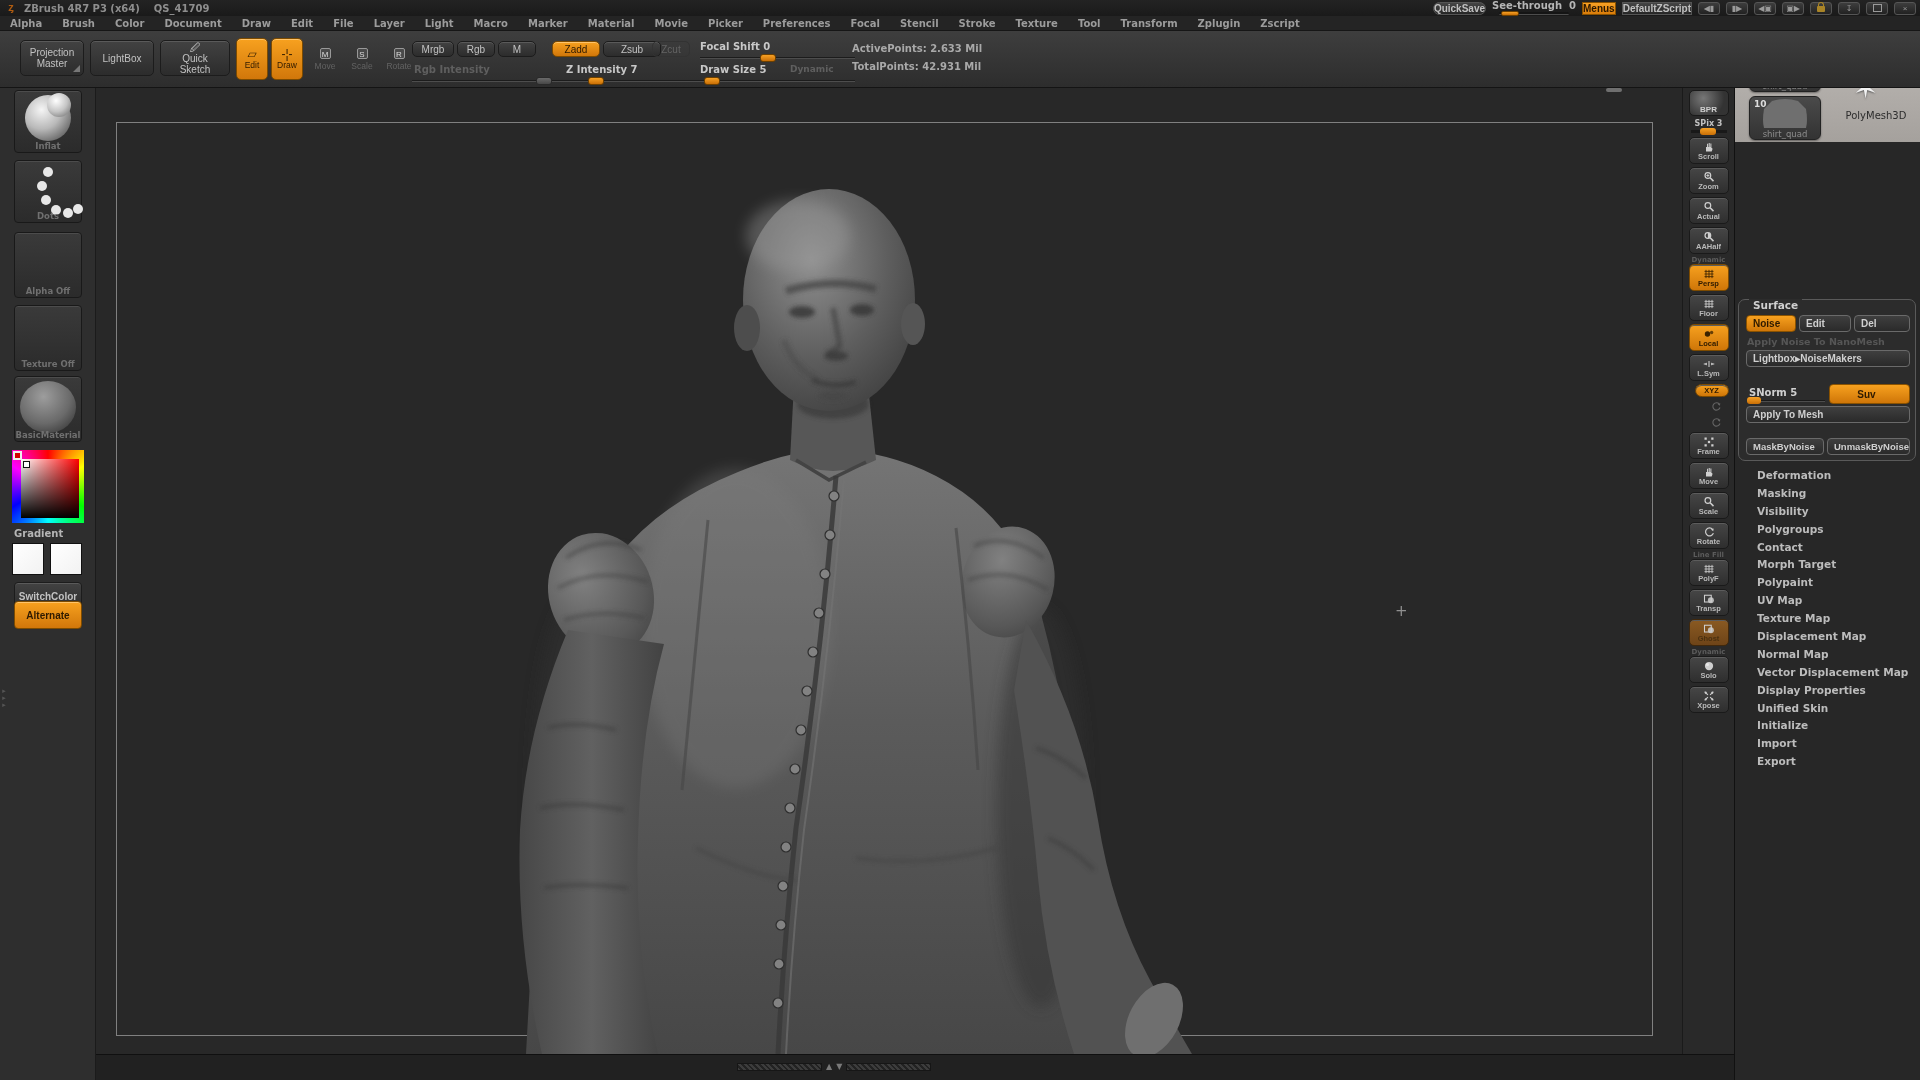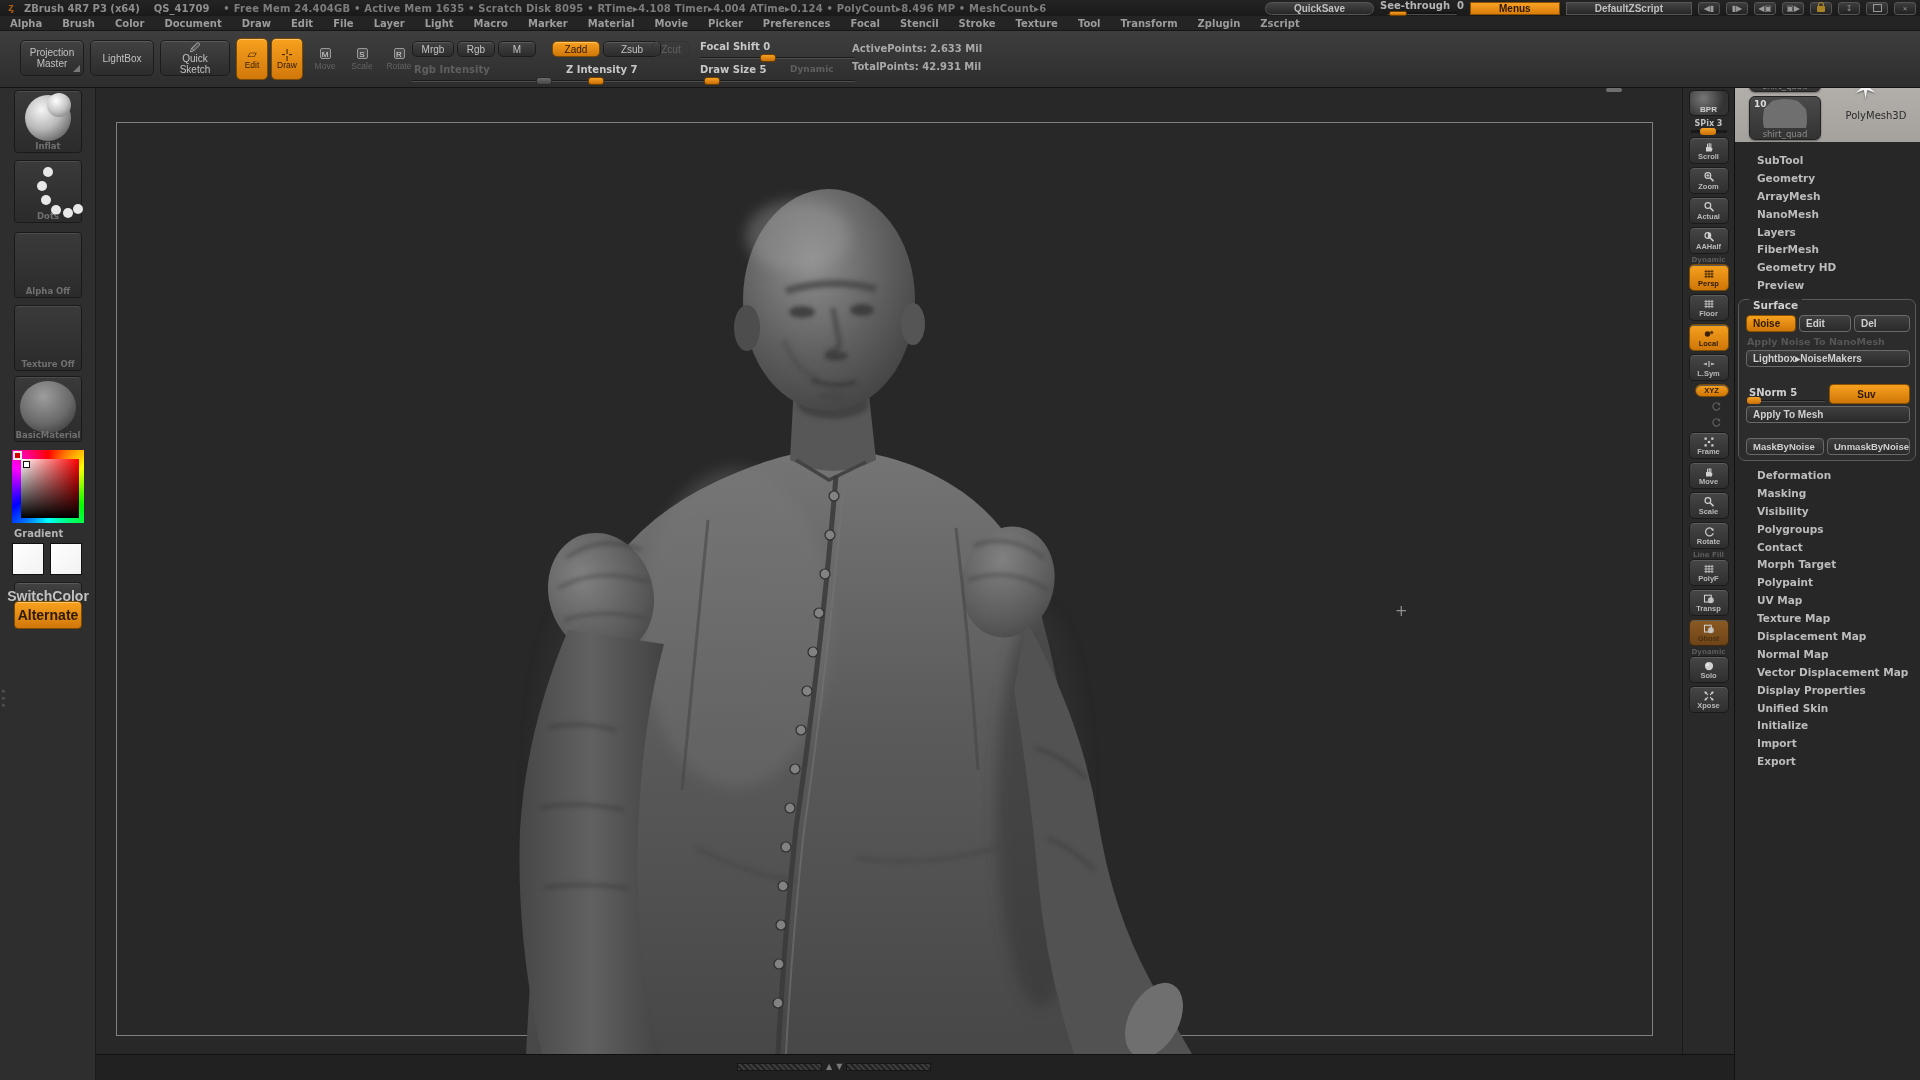--- a/index.html
+++ b/index.html
@@ -6,21 +6,21 @@
   #app{position:relative;width:1920px;height:1080px;overflow:hidden;background:#262626;}
 
   
   .titlebar{position:absolute;left:0;top:0;width:1920px;height:16px;background:linear-gradient(#232323,#1a1a1a);
     display:flex;align-items:center;font-size:10px;font-weight:bold;color:#8e8e8e;white-space:nowrap;z-index:30}
   .tb-logo{width:14px;height:14px;margin:0 6px 0 4px;color:#b05c10;font-size:11px;line-height:14px;text-align:center}
   .tb-seg{margin-right:14px}
   .tb-stats{color:#7d7d7d;letter-spacing:.2px}
   .tb-right{margin-left:auto;display:flex;align-items:center;gap:6px;padding-right:4px}
   .tb-btn{background:linear-gradient(#454545,#262626);border:1px solid #555;border-radius:9px;color:#c0c0c0;
-    font-size:10px;font-weight:bold;padding:0 28px;height:13px;line-height:12px}
+    font-size:10px;font-weight:bold;padding:0 0;height:13px;line-height:12px}
   .tb-btn.flat{border-radius:0}
   .tb-btn.orange{background:linear-gradient(#f7a125,#d97c0a);color:#2c1800;border-color:#8a5200}
   .tb-see{display:flex;flex-direction:column;align-items:center;color:#b5b5b5;font-size:10px;line-height:10px}
   .tb-see .trk{width:70px;height:3px;background:#151515;border-radius:2px;position:relative;margin-top:1px}
   .tb-see .hd{position:absolute;left:2px;top:-1px;width:18px;height:5px;border-radius:2px;background:linear-gradient(#f7a125,#c96f06)}
   .winbtn{width:22px;height:13px;background:linear-gradient(#3d3d3d,#222);border:1px solid #555;border-radius:3px;
     color:#9a9a9a;font-size:8px;line-height:12px;text-align:center;padding:0}
   .lockbody{display:inline-block;width:8px;height:6px;background:#a98427;border-radius:1px;position:relative;top:1px}
   .lockbody:before{content:"";position:absolute;left:1px;top:-4px;width:4px;height:4px;border:1.5px solid #a98427;border-bottom:none;border-radius:3px 3px 0 0}
   .restsq{display:inline-block;width:7px;height:6px;border:1px solid #9a9a9a;position:relative;top:1px}
@@ -50,21 +50,21 @@
 
   
   .lshelf{position:absolute;left:0;top:88px;width:96px;height:992px;background:#2e2e2e;border-right:1px solid #1b1b1b;z-index:20}
   .thumb{position:absolute;left:14px;width:68px;background:linear-gradient(#3a3a3a,#2b2b2b);border:1px solid #191919;
     border-radius:4px;box-shadow:inset 0 1px 0 #4c4c4c}
   .thumb .cap{position:absolute;bottom:1px;left:0;width:100%;text-align:center;font-size:8.5px;color:#707070;font-weight:bold}
   .sphere{position:absolute;border-radius:50%}
   .dotsbox span{position:absolute;width:10px;height:10px;border-radius:50%;background:#e8e8e8}
   .lsh-lbl{position:absolute;left:14px;font-size:10px;font-weight:bold;color:#b5b5b5}
   .swatch{position:absolute;width:32px;height:32px;border:1px solid #111;background:linear-gradient(135deg,#fff,#f2f2f2)}
-  .lbtn{position:absolute;left:14px;width:68px;height:28px;border-radius:4px;font-size:14px;font-weight:bold;
+  .lbtn{position:absolute;left:14px;width:68px;height:28px;border-radius:4px;font-size:10px;font-weight:bold;
     display:flex;align-items:center;justify-content:center}
   .grip-v{position:absolute;color:#555;font-size:7px;line-height:7px;text-align:center;width:8px}
 
   
   .cpick{position:absolute;left:12px;width:72px;height:73px}
   .cpick .hue{position:absolute;inset:0;background:
      conic-gradient(from 0deg at 50% 50%, #f00,#ff0,#0f0,#0ff,#00f,#f0f,#f00)}
   .cpick .sv{position:absolute;left:9px;top:9px;right:5px;bottom:5px;
      background:linear-gradient(to bottom,rgba(0,0,0,0),#000),linear-gradient(to right,#fff,#f00)}
   .cpick .sel{position:absolute;left:1px;top:1px;width:9px;height:9px;border:2px solid #eee;background:#d40000}
@@ -194,21 +194,20 @@
       </symbol>
   </defs>
 </svg>
 
 <div id="app" data-interactable="false">
 
   <div class="titlebar" data-interactable="false">
     <div class="tb-logo" data-interactable="false">ᶎ</div>
     <span class="tb-seg" data-interactable="false">ZBrush 4R7 P3 (x64)</span>
     <span class="tb-seg" data-interactable="false">QS_41709</span>
-    <span class="tb-seg tb-stats" data-interactable="false">• Free Mem 24.404GB • Active Mem 1635 • Scratch Disk 8095 •   RTime▸4.108  Timer▸4.004  ATime▸0.124  • PolyCount▸8.496 MP    • MeshCount▸6</span>
     <div class="tb-right" data-interactable="false">
       <button class="tb-btn" data-interactable="true">QuickSave</button>
       <div class="tb-see" data-interactable="true">
         <span data-interactable="false"><span>See-through</span>&nbsp;&nbsp;<span>0</span></span>
         <div class="trk" data-interactable="false">
             <div class="hd" data-interactable="true"></div>
           </div>
       </div>
       <button class="tb-btn flat orange" data-interactable="true">Menus</button>
       <button class="tb-btn flat" data-interactable="true">DefaultZScript</button>
@@ -657,30 +656,20 @@
             <path d="M22 4 Q35 0 48 4 L56 12 Q58 24 56 31 L14 31 Q12 24 14 12 Z" fill="#6f6f6f"></path>
           </svg>
         <div class="tt-cap" data-interactable="false">shirt_quad</div>
       </div>
       <div class="s-glyph" style="left:112px;top:6px" data-interactable="true">S</div>
       <div class="tt-ico-lbl" style="left:96px;top:44px" data-interactable="false">SimpleBrush</div>
       <div class="star" style="left:118px;top:52px" data-interactable="true">✶</div>
       <div class="tt-ico-lbl" style="left:96px;top:92px" data-interactable="false">PolyMesh3D</div>
     </div>
 
-    <div class="tray-list" style="top:137px" data-interactable="false">
-        <div class="sectionrow" data-interactable="true">SubTool</div>
-        <div class="sectionrow" data-interactable="true">Geometry</div>
-        <div class="sectionrow" data-interactable="true">ArrayMesh</div>
-        <div class="sectionrow" data-interactable="true">NanoMesh</div>
-        <div class="sectionrow" data-interactable="true">Layers</div>
-        <div class="sectionrow" data-interactable="true">FiberMesh</div>
-        <div class="sectionrow" data-interactable="true">Geometry HD</div>
-        <div class="sectionrow" data-interactable="true">Preview</div>
-      </div>
 
     <div class="surface" data-interactable="false">
       <div class="surf-hd" data-interactable="true">Surface</div>
       <button class="sbtn orange" style="left:7px;top:15px;width:50px" data-interactable="true">Noise</button>
       <button class="sbtn" style="left:60px;top:15px;width:52px" data-interactable="true">Edit</button>
       <button class="sbtn" style="left:115px;top:15px;width:56px" data-interactable="true">Del</button>
       <div class="surf-dim" data-interactable="false">Apply Noise To NanoMesh</div>
       <button class="sbtn" style="left:7px;top:50px;width:164px" data-interactable="true">Lightbox▸NoiseMakers</button>
       <span class="snorm-lbl" data-interactable="false">SNorm 5</span>
       <div class="snorm-trk" data-interactable="false">

